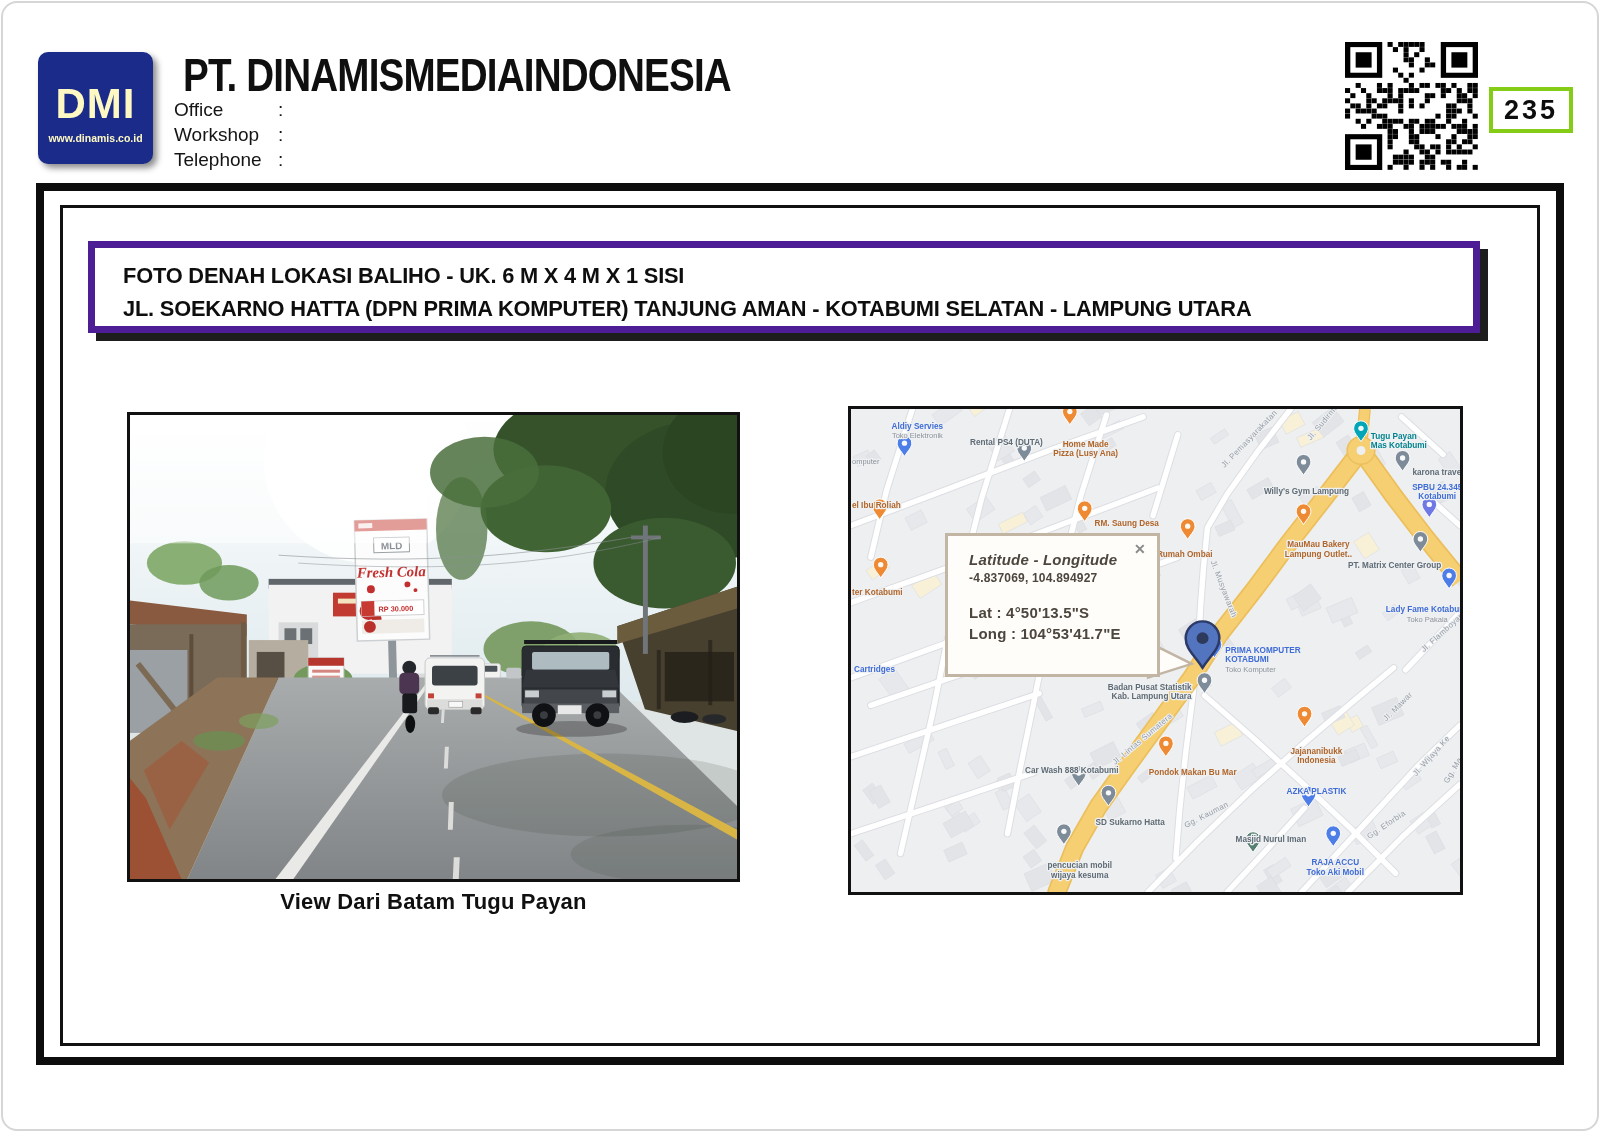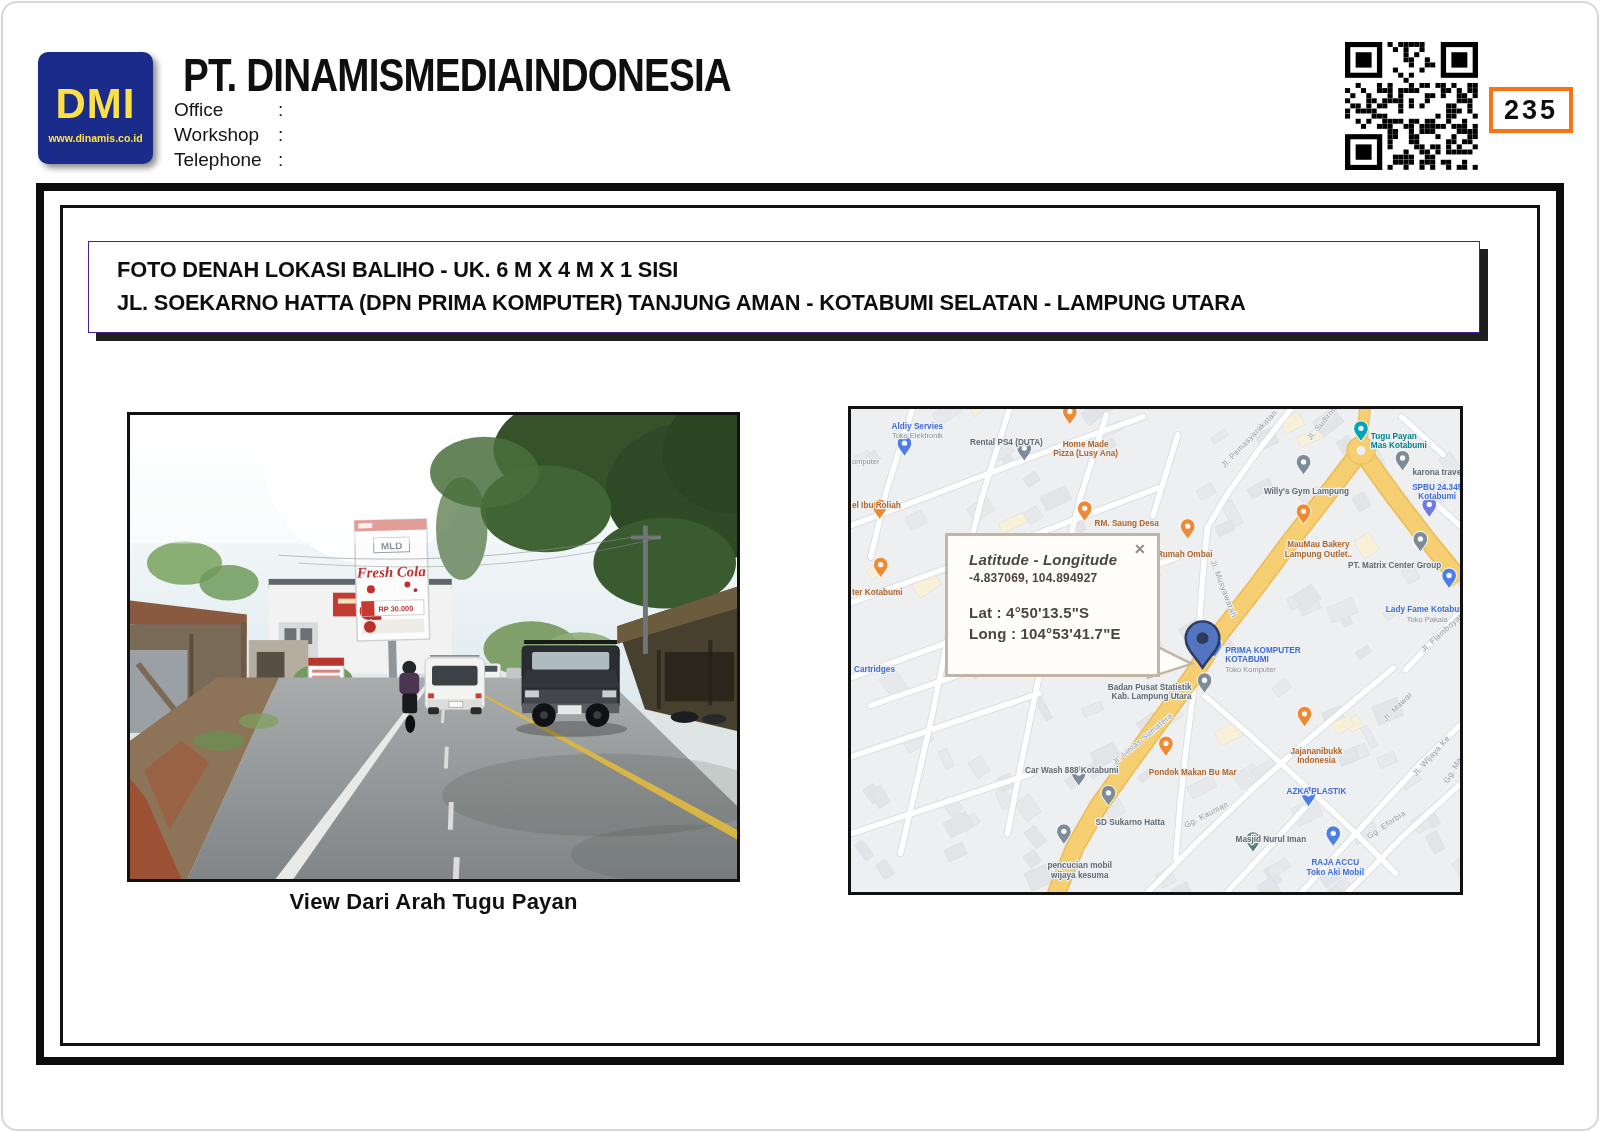--- a/index.html
+++ b/index.html
@@ -2,39 +2,39 @@
 <html><head>
 <meta charset="utf-8">
 <style>
   html,body{margin:0;padding:0;background:#fff;}
   .page{position:relative;width:1600px;height:1132px;background:#fff;
         font-family:"Liberation Sans",sans-serif;overflow:hidden;}
   .sheet{position:absolute;inset:1px;border:2px solid #d6d6d6;border-radius:16px;}
 
   
   .logo{position:absolute;left:38px;top:52px;width:115px;height:112px;background:#1b2b8a;
-        border-radius:10px;box-shadow:4px 4px 6px rgba(0,0,0,.45);color:#fde047;text-align:center;}
+        border-radius:10px;box-shadow:4px 4px 6px rgba(0,0,0,.45);color:#fef9c3;text-align:center;}
   .logo .abbr{font-size:42px;font-weight:bold;letter-spacing:1px;margin-top:28px;}
   .logo .url{font-size:10.5px;font-weight:bold;margin-top:4px;}
   .company{position:absolute;left:183px;top:48px;font-size:46px;font-weight:bold;color:#0f0f0f;
            transform:scaleX(.84);transform-origin:left center;white-space:nowrap;letter-spacing:-1px;}
   .contact{position:absolute;left:174px;top:97px;font-size:19px;color:#141414;}
   .contact .row{display:grid;grid-template-columns:104px 16px auto;line-height:25px;white-space:nowrap;}
   .qr{position:absolute;left:1345px;top:42px;width:133px;height:128px;}
-  .badge{position:absolute;left:1489px;top:87px;width:76px;height:38px;border:4px solid #f97316;
+  .badge{position:absolute;left:1489px;top:87px;width:76px;height:38px;border:4px solid #84cc16;
          display:flex;align-items:center;justify-content:center;font-size:27px;font-weight:bold;
          letter-spacing:3px;color:#0d0d0d;}
 
   
   .frame-outer{position:absolute;left:36px;top:183px;width:1528px;height:882px;
                border:8px solid #0d0d0d;box-sizing:border-box;}
   .frame-inner{position:absolute;left:60px;top:205px;width:1480px;height:841px;
                border:3px solid #111;box-sizing:border-box;}
   .titlebox{position:absolute;left:88px;top:241px;width:1392px;height:92px;background:#fff;
-            border:1px solid #4c1d95;box-sizing:border-box;box-shadow:8px 8px 0 #1d1d1d;
+            border:7px solid #4c1d95;box-sizing:border-box;box-shadow:8px 8px 0 #1d1d1d;
             padding:11px 0 0 28px;}
   .titlebox .tl{font-size:22.5px;font-weight:bold;color:#0e0e0e;line-height:33px;
                 transform:scaleX(.97);transform-origin:left center;white-space:nowrap;letter-spacing:-.2px;}
 
   
   .photo-fig{position:absolute;left:127px;top:412px;width:613px;height:470px;
              border:3px solid #111;box-sizing:border-box;background:#dfe4e4;}
   .photo-fig svg{display:block;width:100%;height:100%;}
   .caption{position:absolute;left:127px;top:889px;width:613px;text-align:center;
            font-size:22px;font-weight:bold;color:#101010;letter-spacing:.2px;}
@@ -445,21 +445,21 @@
       </g>
       <g>
         <rect x="518" y="112" width="5" height="130" fill="#6f7579"></rect>
         <rect x="506" y="122" width="30" height="4" fill="#6f7579"></rect>
         <path d="M506,124 C400,142 300,152 150,142" stroke="#8a8f93" stroke-width="1" fill="none" opacity=".6"></path>
         <path d="M536,124 C430,150 330,160 170,150" stroke="#8a8f93" stroke-width="1" fill="none" opacity=".5"></path>
       </g>
       <rect x="0" y="0" width="300" height="130" fill="#ffffff" opacity=".5"></rect>
     </svg>
   </div>
-  <div class="caption">View Dari Arah Tugu Payan</div>
+  <div class="caption">View Dari Batam Tugu Payan</div>
 
   <div class="map-fig">
     <svg viewBox="0 0 615 489" preserveAspectRatio="none">
       <rect x="0" y="0" width="615" height="489" fill="#edeff1"></rect>
       <g id="bld-layer">
           <rect x="511.00526889600104" y="309.68221678849415" width="13.064064027771384" height="12.988815697836138" fill="#f8f1d8" stroke="#d9dbdf" stroke-width="0.5" transform="rotate(61.1 511.00526889600104 309.68221678849415)"></rect>
           <rect x="577.9723962852603" y="81.87387410638568" width="22.150842791959107" height="19.198940044361606" fill="#e2e4e8" stroke="#d9dbdf" stroke-width="0.5" transform="rotate(-23.8 577.9723962852603 81.87387410638568)"></rect>
           <rect x="265.5415357395734" y="256.73122584853843" width="10.737341881607353" height="14.30473628980328" fill="#e6e8ec" stroke="#d9dbdf" stroke-width="0.5" transform="rotate(-32.2 265.5415357395734 256.73122584853843)"></rect>
           <rect x="287.91974021490654" y="318.5582526021443" width="20.01571322000386" height="11.65518915870003" fill="#e2e4e8" stroke="#d9dbdf" stroke-width="0.5" transform="rotate(-34.8 287.91974021490654 318.5582526021443)"></rect>
           <rect x="232.69840355622506" y="303.6448918802873" width="20.543731694828594" height="9.275808335410343" fill="#e6e8ec" stroke="#d9dbdf" stroke-width="0.5" transform="rotate(-22.4 232.69840355622506 303.6448918802873)"></rect>

